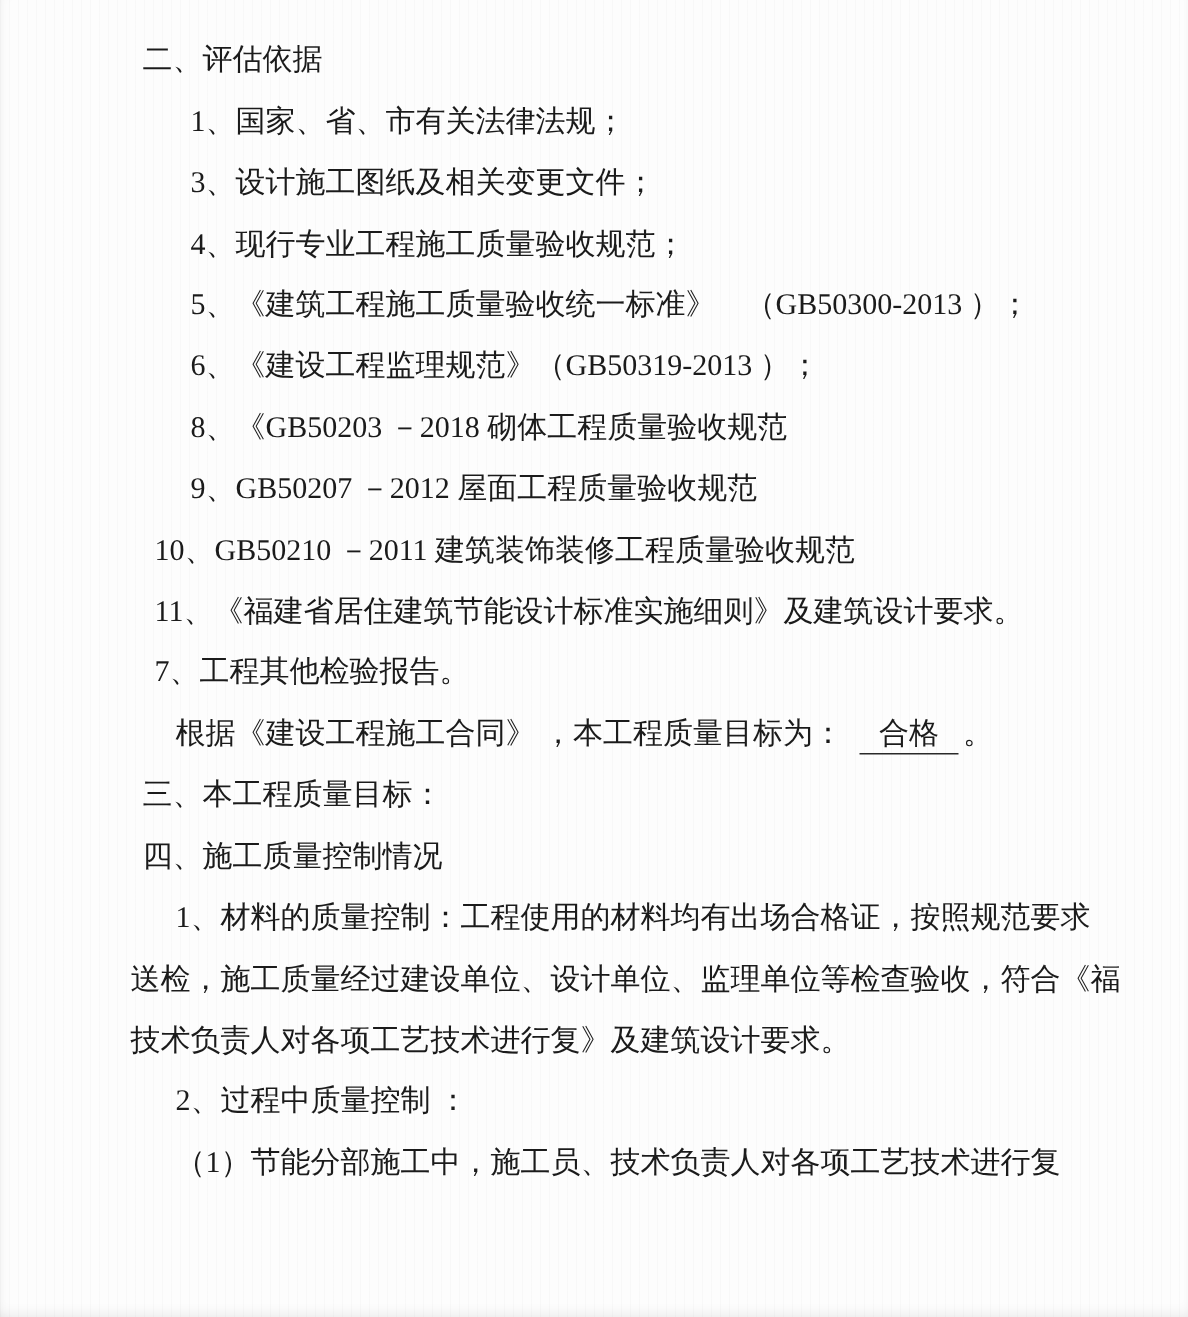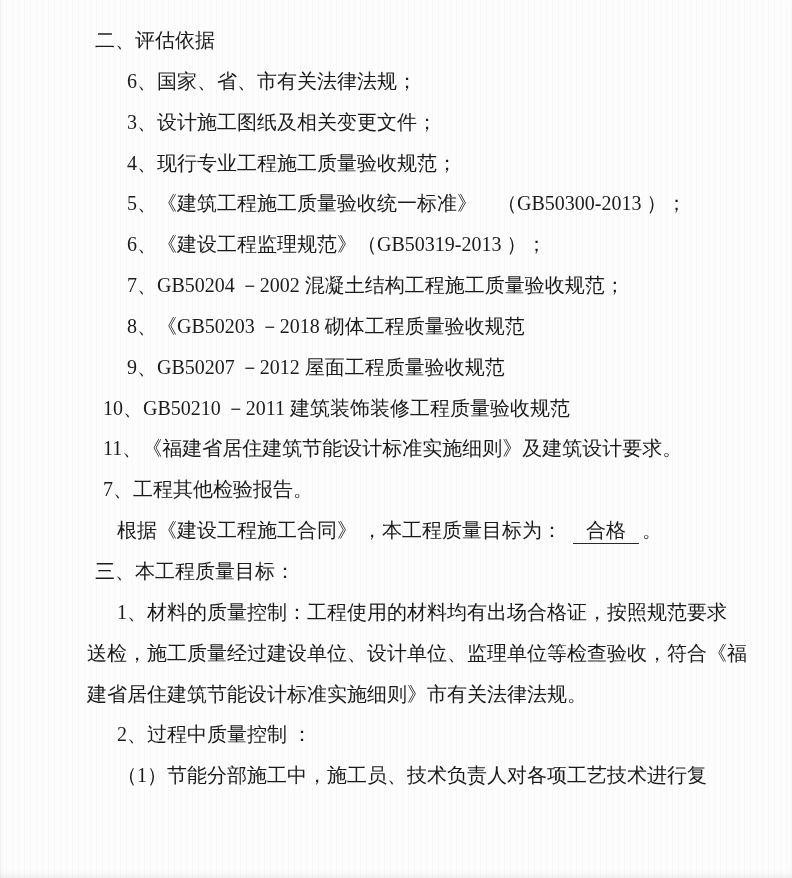--- a/index.html
+++ b/index.html
@@ -56,38 +56,38 @@
   }
   .suffix { margin-left: 3px; }
 </style>
 </head>
 <body>
 
 <div class="page">
 
   <div class="line h">二、评估依据</div>
 
-  <div class="line li">6、国家、省、市有关法律法规；</div>
+  <div class="line li">1、国家、省、市有关法律法规；</div>
   <div class="line li">3、设计施工图纸及相关变更文件；</div>
   <div class="line li">4、现行专业工程施工质量验收规范；</div>
   <div class="line li">5、《建筑工程施工质量验收统一标准》　（GB50300-2013 ）；</div>
   <div class="line li">6、《建设工程监理规范》（GB50319-2013 ）；</div>
-  <div class="line li">7、GB50204 －2002 混凝土结构工程施工质量验收规范；</div>
   <div class="line li">8、《GB50203 －2018 砌体工程质量验收规范</div>
   <div class="line li">9、GB50207 －2012 屋面工程质量验收规范</div>
   <div class="line li2">10、GB50210 －2011 建筑装饰装修工程质量验收规范</div>
   <div class="line li2">11、《福建省居住建筑节能设计标准实施细则》及建筑设计要求。</div>
   <div class="line li2">7、工程其他检验报告。</div>
 
   <div class="line p1">
     <span>根据《建设工程施工合同》 ，本工程质量目标为：</span><span class="target-underline">合格</span><span class="suffix">。</span>
   </div>
 
   <div class="line h">三、本工程质量目标：</div>
 
+  <div class="line h">四、施工质量控制情况</div>
 
   <div class="line p1">1、材料的质量控制：工程使用的材料均有出场合格证，按照规范要求</div>
   <div class="line pc">送检，施工质量经过建设单位、设计单位、监理单位等检查验收，符合《福</div>
-  <div class="line pc">建省居住建筑节能设计标准实施细则》市有关法律法规。</div>
+  <div class="line pc">技术负责人对各项工艺技术进行复》及建筑设计要求。</div>
   <div class="line p1">2、过程中质量控制 ：</div>
   <div class="line p1">（1）节能分部施工中，施工员、技术负责人对各项工艺技术进行复</div>
 
 </div>
 
 </body></html>

